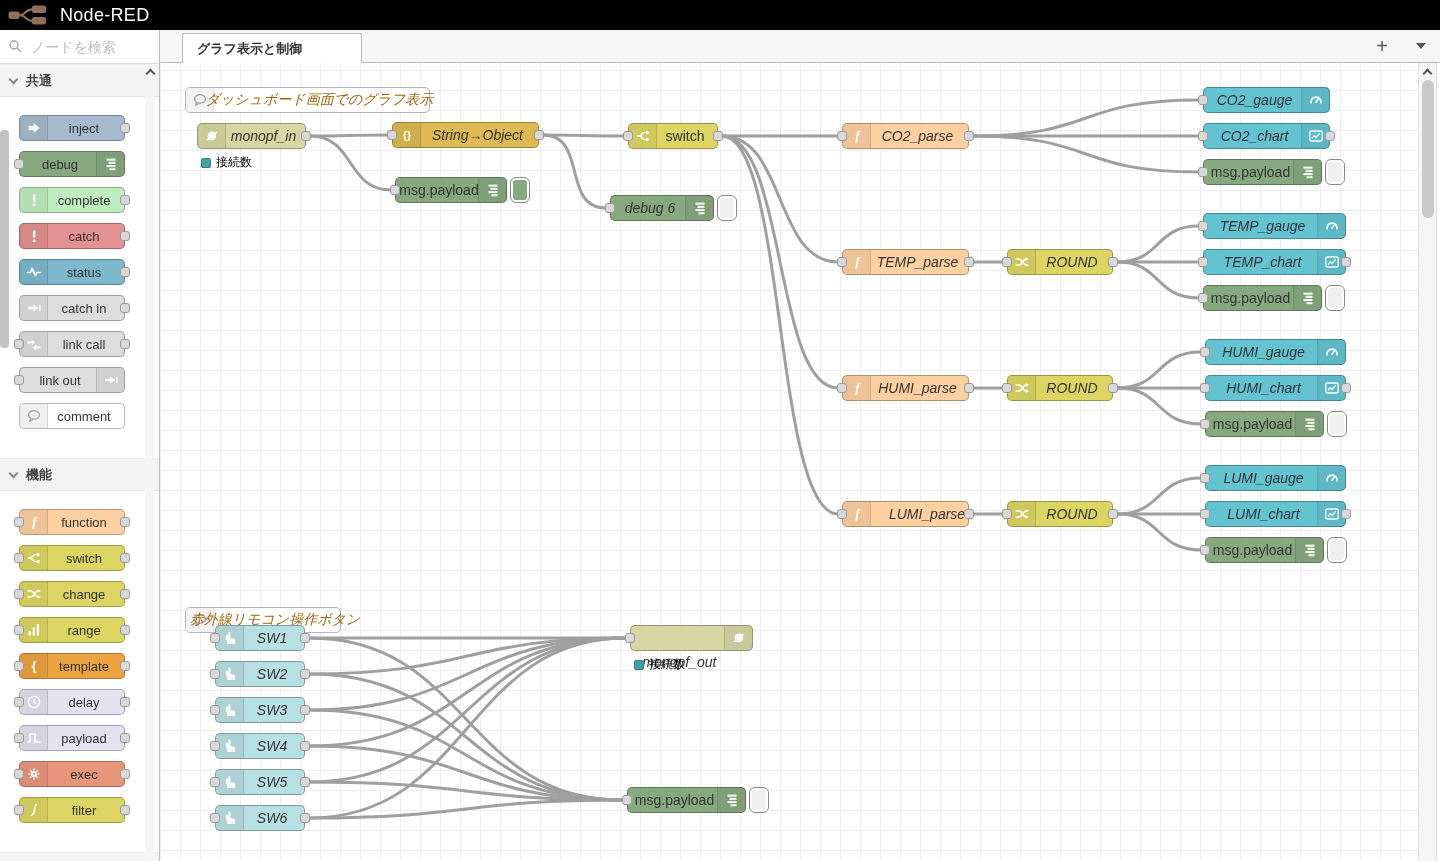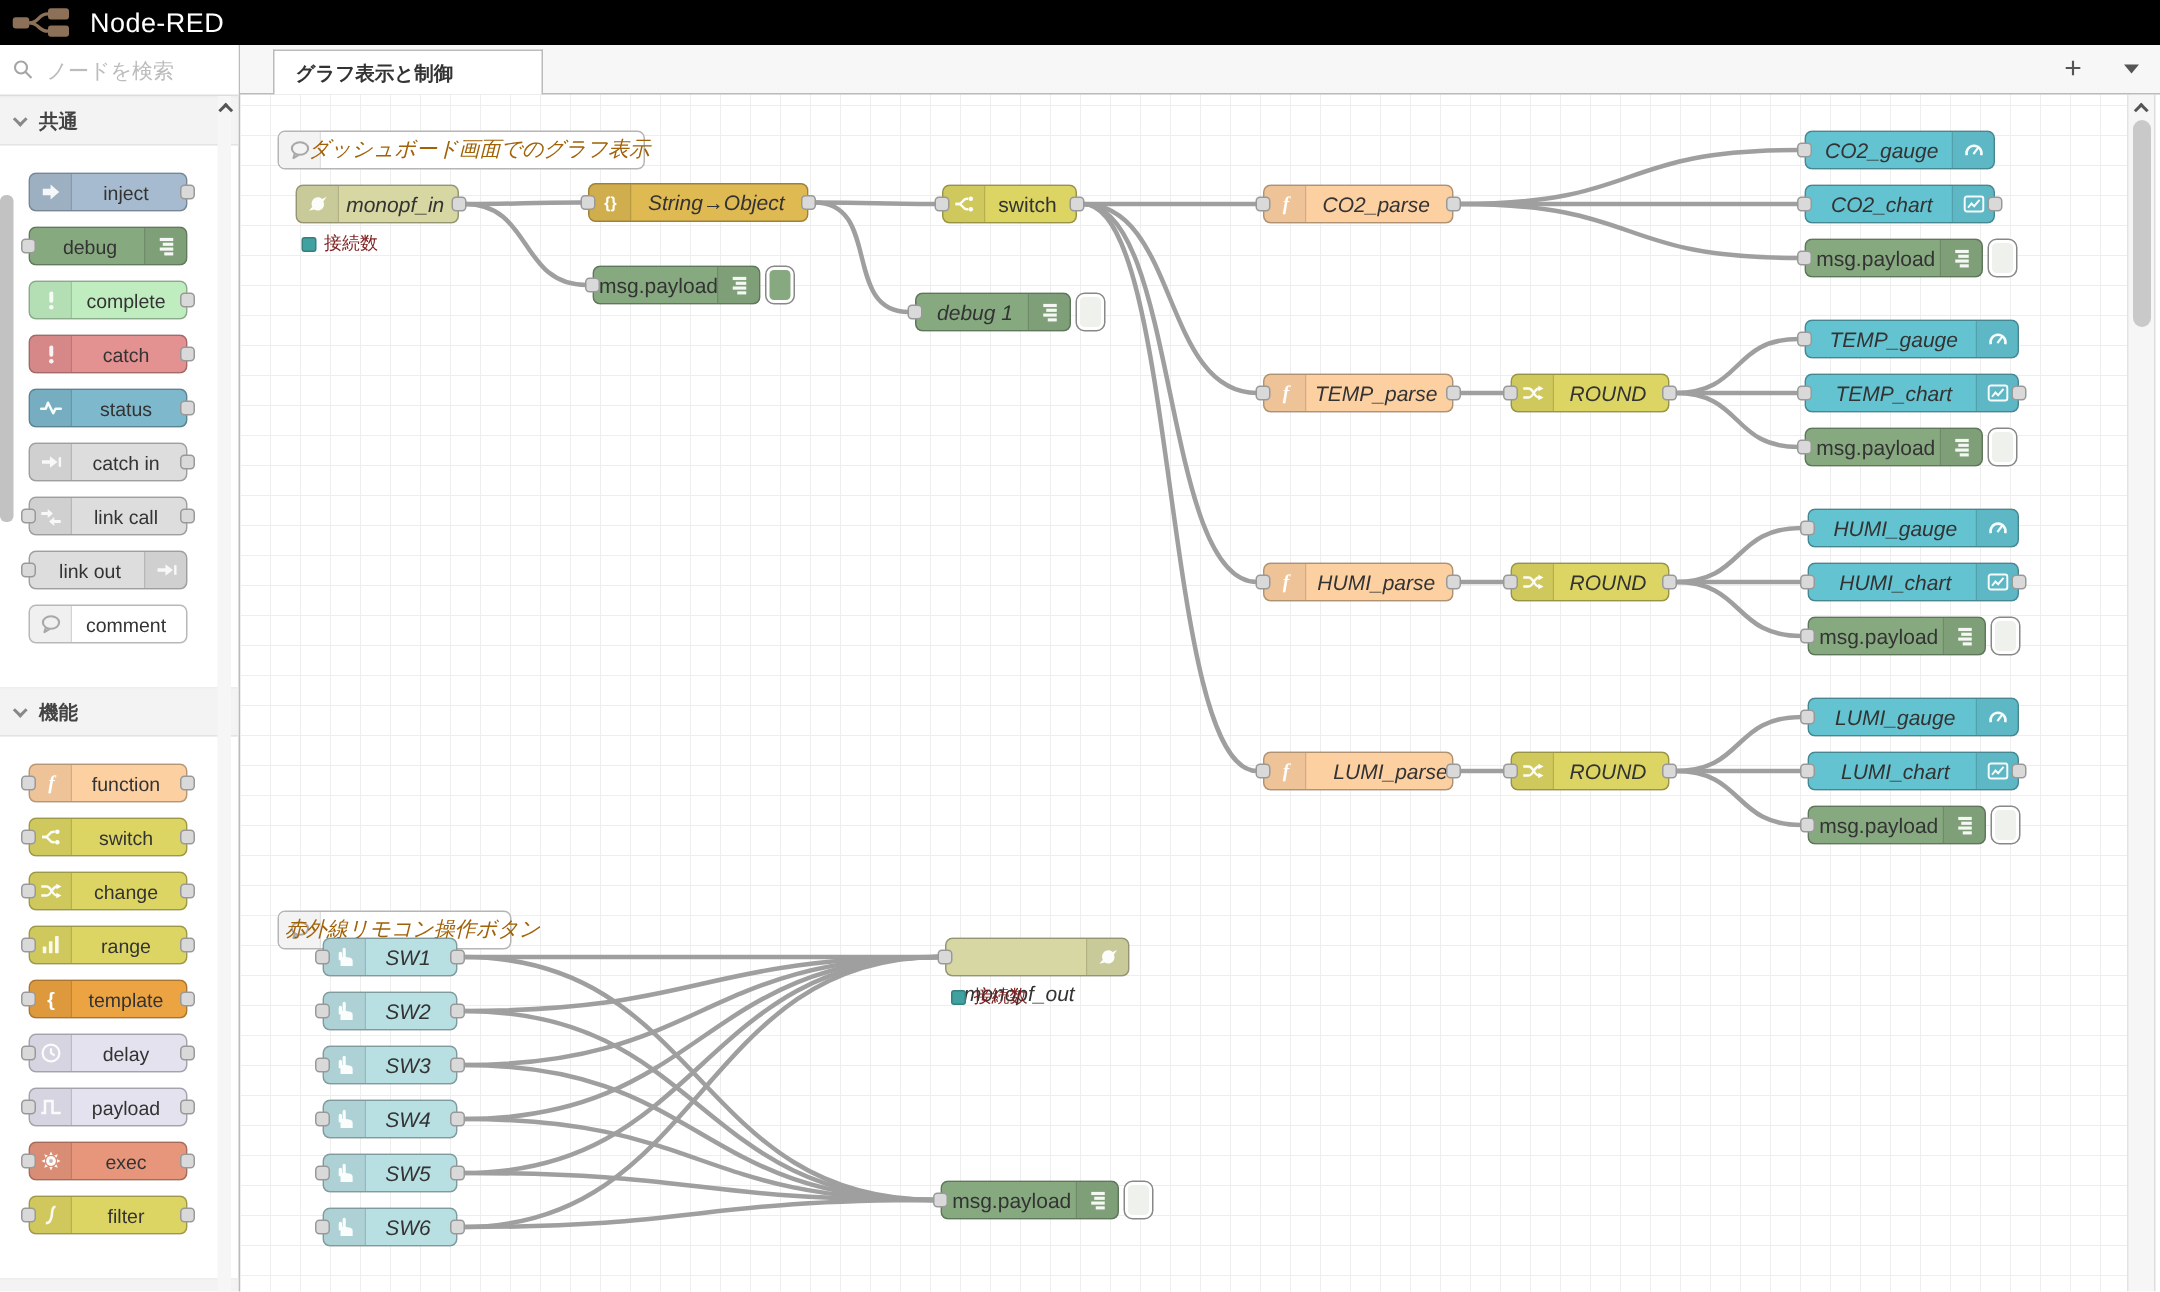--- a/index.html
+++ b/index.html
@@ -53,21 +53,21 @@
     background-image:linear-gradient(to right,#eee 1px,transparent 1px),
                      linear-gradient(to bottom,#eee 1px,transparent 1px);
     background-size:20px 20px; background-position:0 7px; overflow:hidden; }
   .wires { position:absolute; left:0; top:0; }
   .fnode { position:absolute; height:26px; border-radius:5px; border:1px solid rgba(0,0,0,.3); }
   .fnode .nlabel { font-size:14px; }
   .fnode.comment { border-color:#b5b5b5; background:#fff; }
   .fnode.comment .icon-region { background:#f3f3f3; border-color:#e0e0e0; }
   .fnode.comment .nlabel { color:#a16207; }
   .nstatus { position:absolute; left:3px; top:30px; display:flex; align-items:center; gap:5px;
-    font-size:12px; color:#7f1d1d; white-space:nowrap;text-align:center; }
+    font-size:12px; color:#000000; white-space:nowrap;text-align:center; }
   .sdot { width:10px; height:10px; border-radius:2px; background:#3fa2a0; border:1px solid #33807e; }
   .dbg-btn { position:absolute; right:-24px; top:-1px; width:20px; height:26px; border:1px solid #888;
     border-radius:6px; background:#fff; }
   .dbg-btn i { position:absolute; left:2px; right:2px; top:2px; bottom:2px; border-radius:3px; background:#eef1ec; }
   .dbg-btn.on i { background:#87a980; }
 
   
   .pscroll-track { position:absolute; top:0; right:5px; width:9px; bottom:0; background:#f6f6f6; }
   .pscroll-thumb { position:absolute; top:36px; left:0; width:9px; height:218px; background:#c2c2c2; border-radius:4px; }
   .pscroll-up { position:absolute; top:6px; right:5px; width:7px; height:7px; border-left:2px solid #555;
@@ -441,21 +441,21 @@
         <div class="icon-region right">
           <svg width="16" height="16" viewBox="0 0 16 16">
             <g fill="#fff" opacity=".92">
               <rect x="3.5" y="2.6" width="9" height="2.1"></rect>
               <rect x="5.5" y="5.8" width="7" height="2.1"></rect>
               <rect x="3.5" y="9" width="9" height="2.1"></rect>
               <rect x="6.5" y="12.2" width="6" height="2.1"></rect>
             </g>
           </svg>
         </div>
-        <div class="nlabel it" style="left: 4px; right: 28px;">debug 1</div>
+        <div class="nlabel it" style="left: 4px; right: 28px;">debug 6</div>
         <div class="port in"></div>
         <div class="dbg-btn">
           <i></i>
         </div>
       </div>
       <div class="fnode" style="left: 682px; top: 60px; width: 127px; background: rgb(253, 208, 162);">
         <div class="icon-region left">
           <svg width="16" height="16" viewBox="0 0 16 16">
             <text x="8.4" y="12" text-anchor="middle" font-family="Liberation Serif,serif" font-style="italic" font-weight="bold" font-size="13" fill="#fff">f</text>
           </svg>

